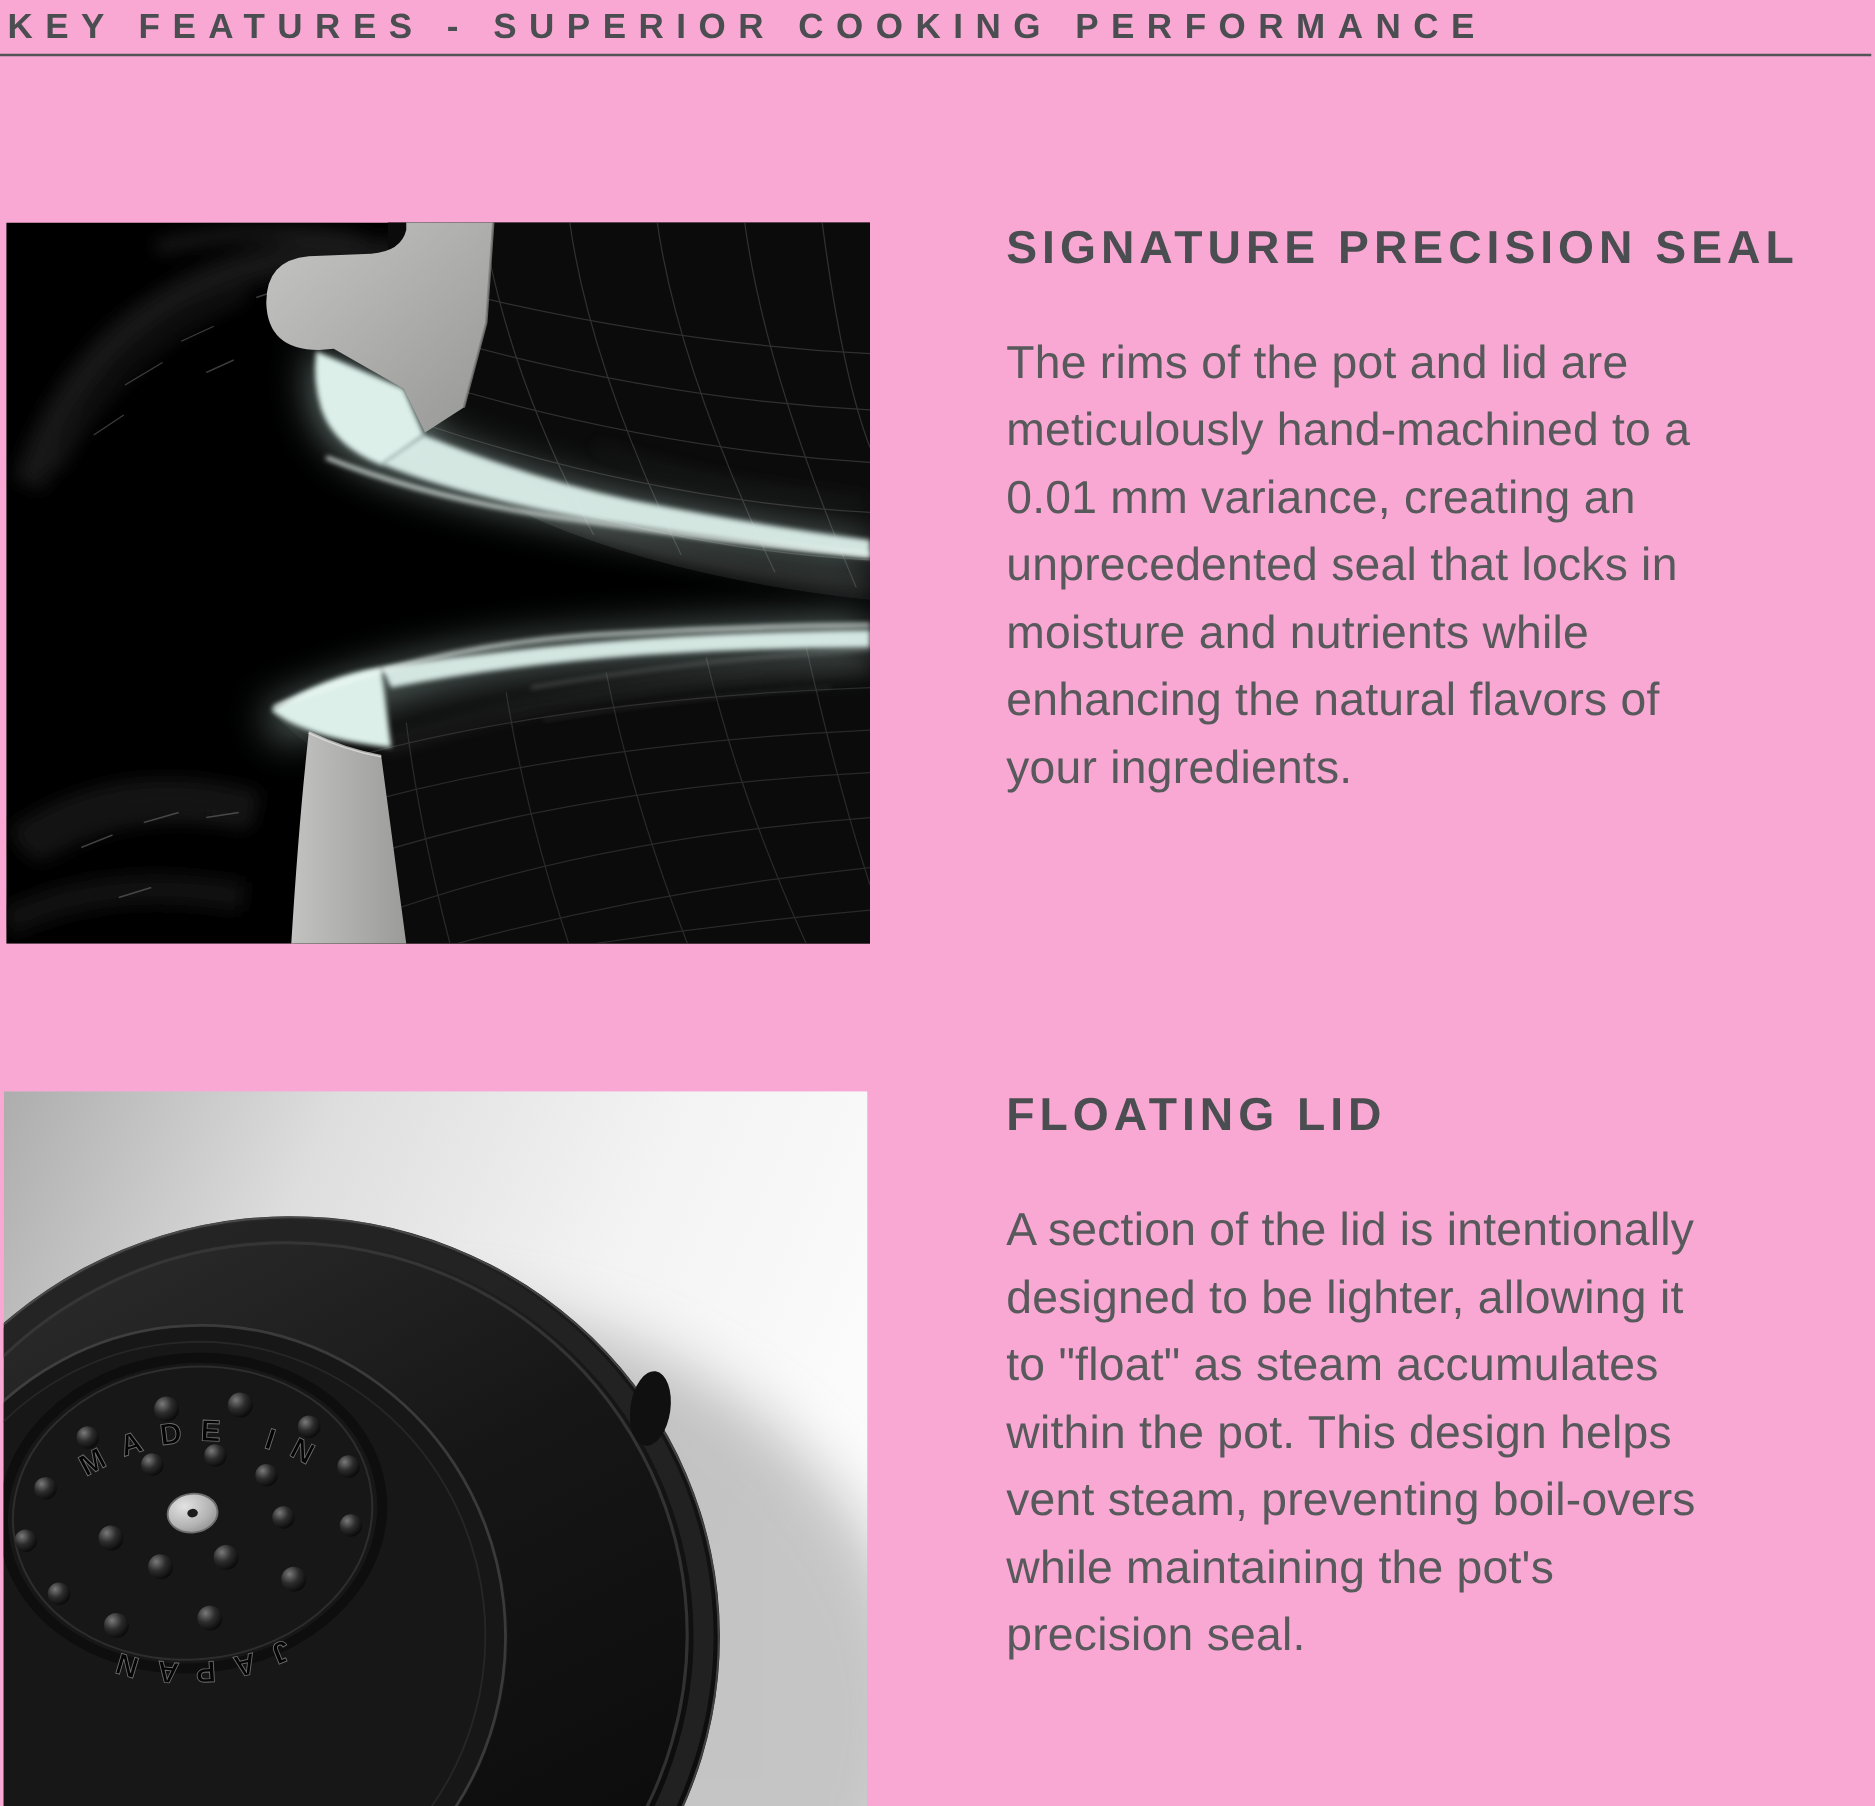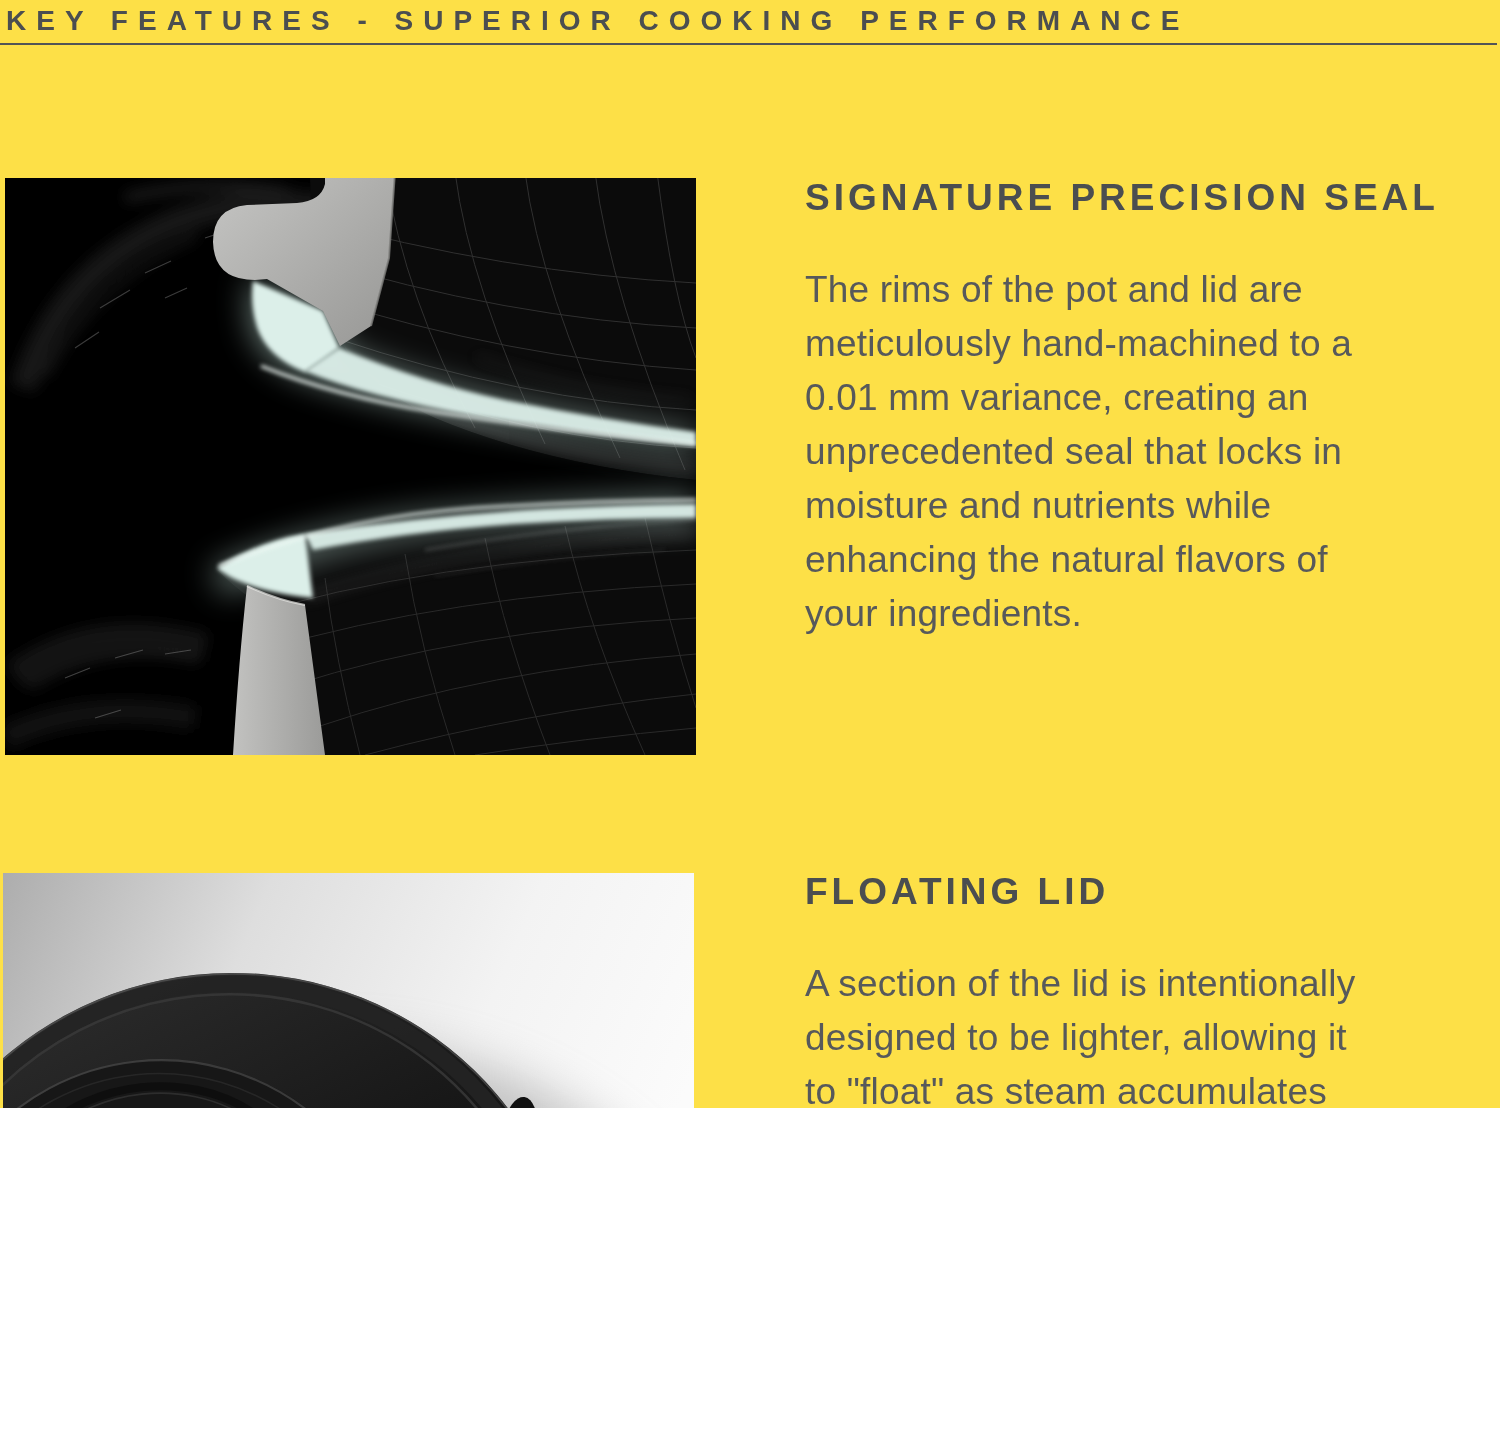--- a/index.html
+++ b/index.html
@@ -5,21 +5,21 @@
 <style>
   :root{
     --heading:#4b4e50;
     --body:#57595b;
     --divider:#525456;
     --seal-core:#dcefe9;
     --seal-glow:#bfe0d8;
   }
   html,body{margin:0;padding:0;background:#ffffff;}
   .canvas{
-    position:relative;width:1500px;height:1108px;background:#fde047;
+    position:relative;width:1500px;height:1445px;background:#f9a8d4;
     font-family:"Liberation Sans","DejaVu Sans",sans-serif;overflow:hidden;
   }
   .page-title{
     position:absolute;left:6px;top:2px;margin:0;
     font-size:28px;line-height:38px;font-weight:700;letter-spacing:10px;
     color:var(--heading);white-space:nowrap;
   }
   .rule{position:absolute;left:0;top:43px;width:1497px;height:0;border-top:2px solid var(--divider);}
   .img{position:absolute;margin:0;padding:0;display:block;}
   .img svg{display:block;}

